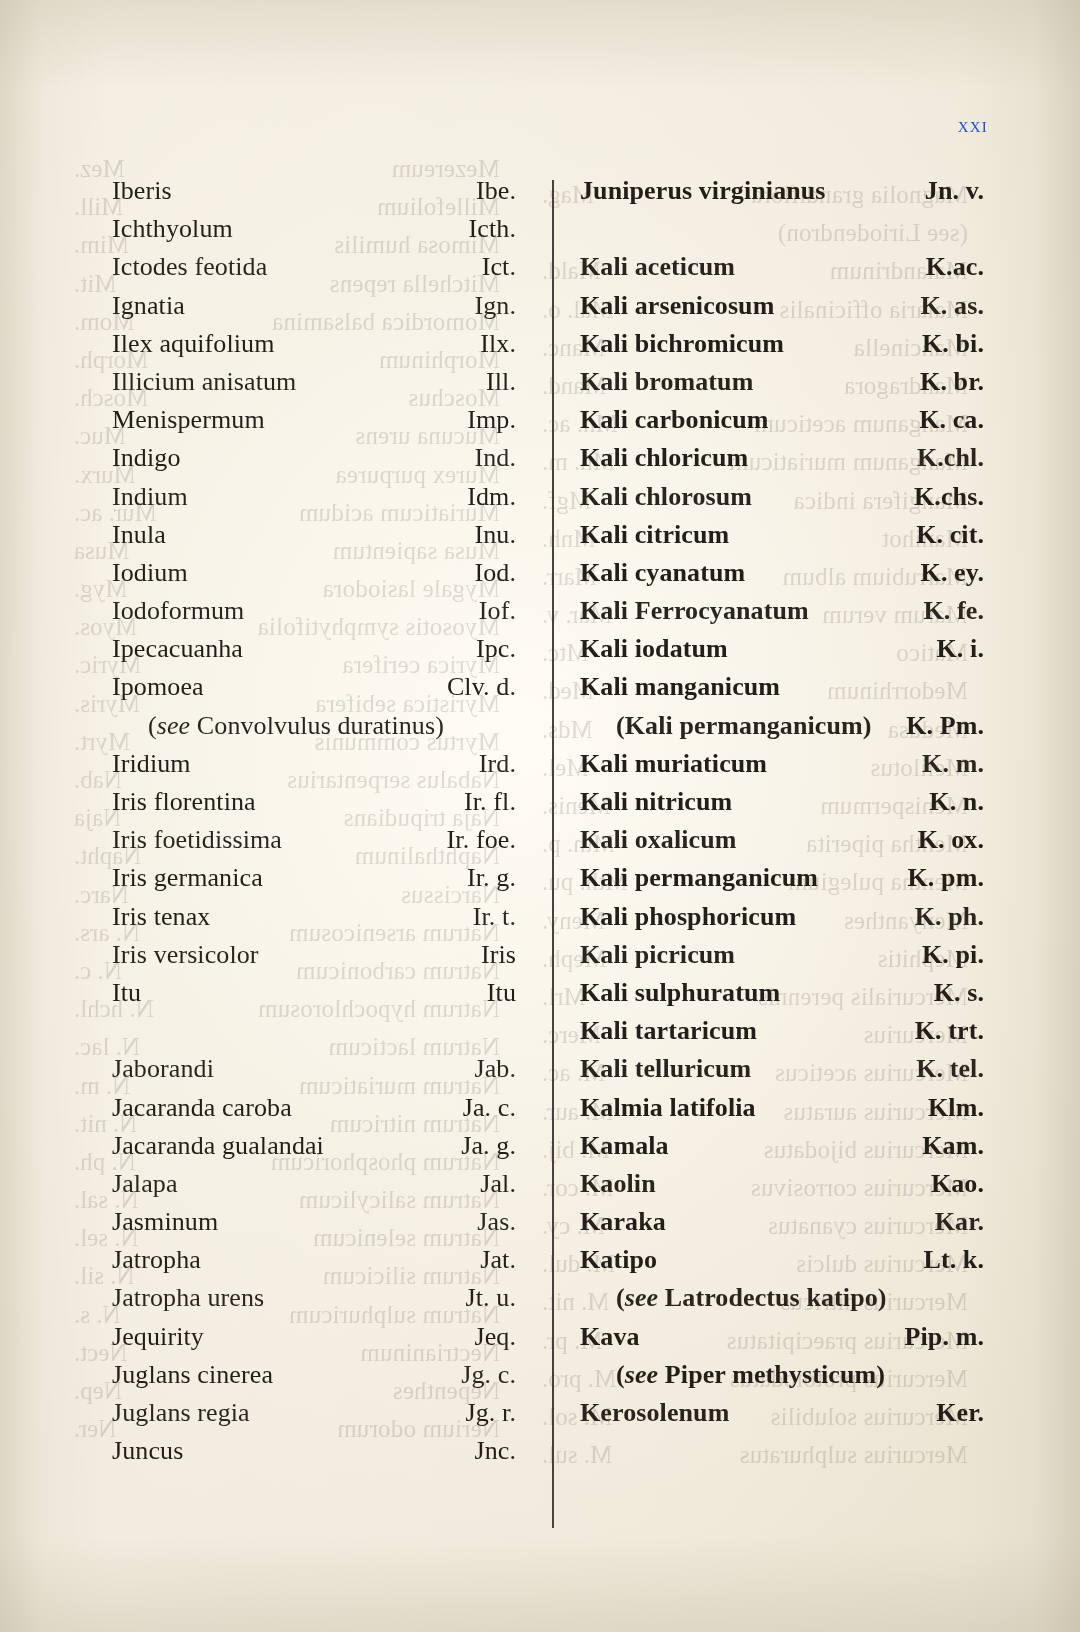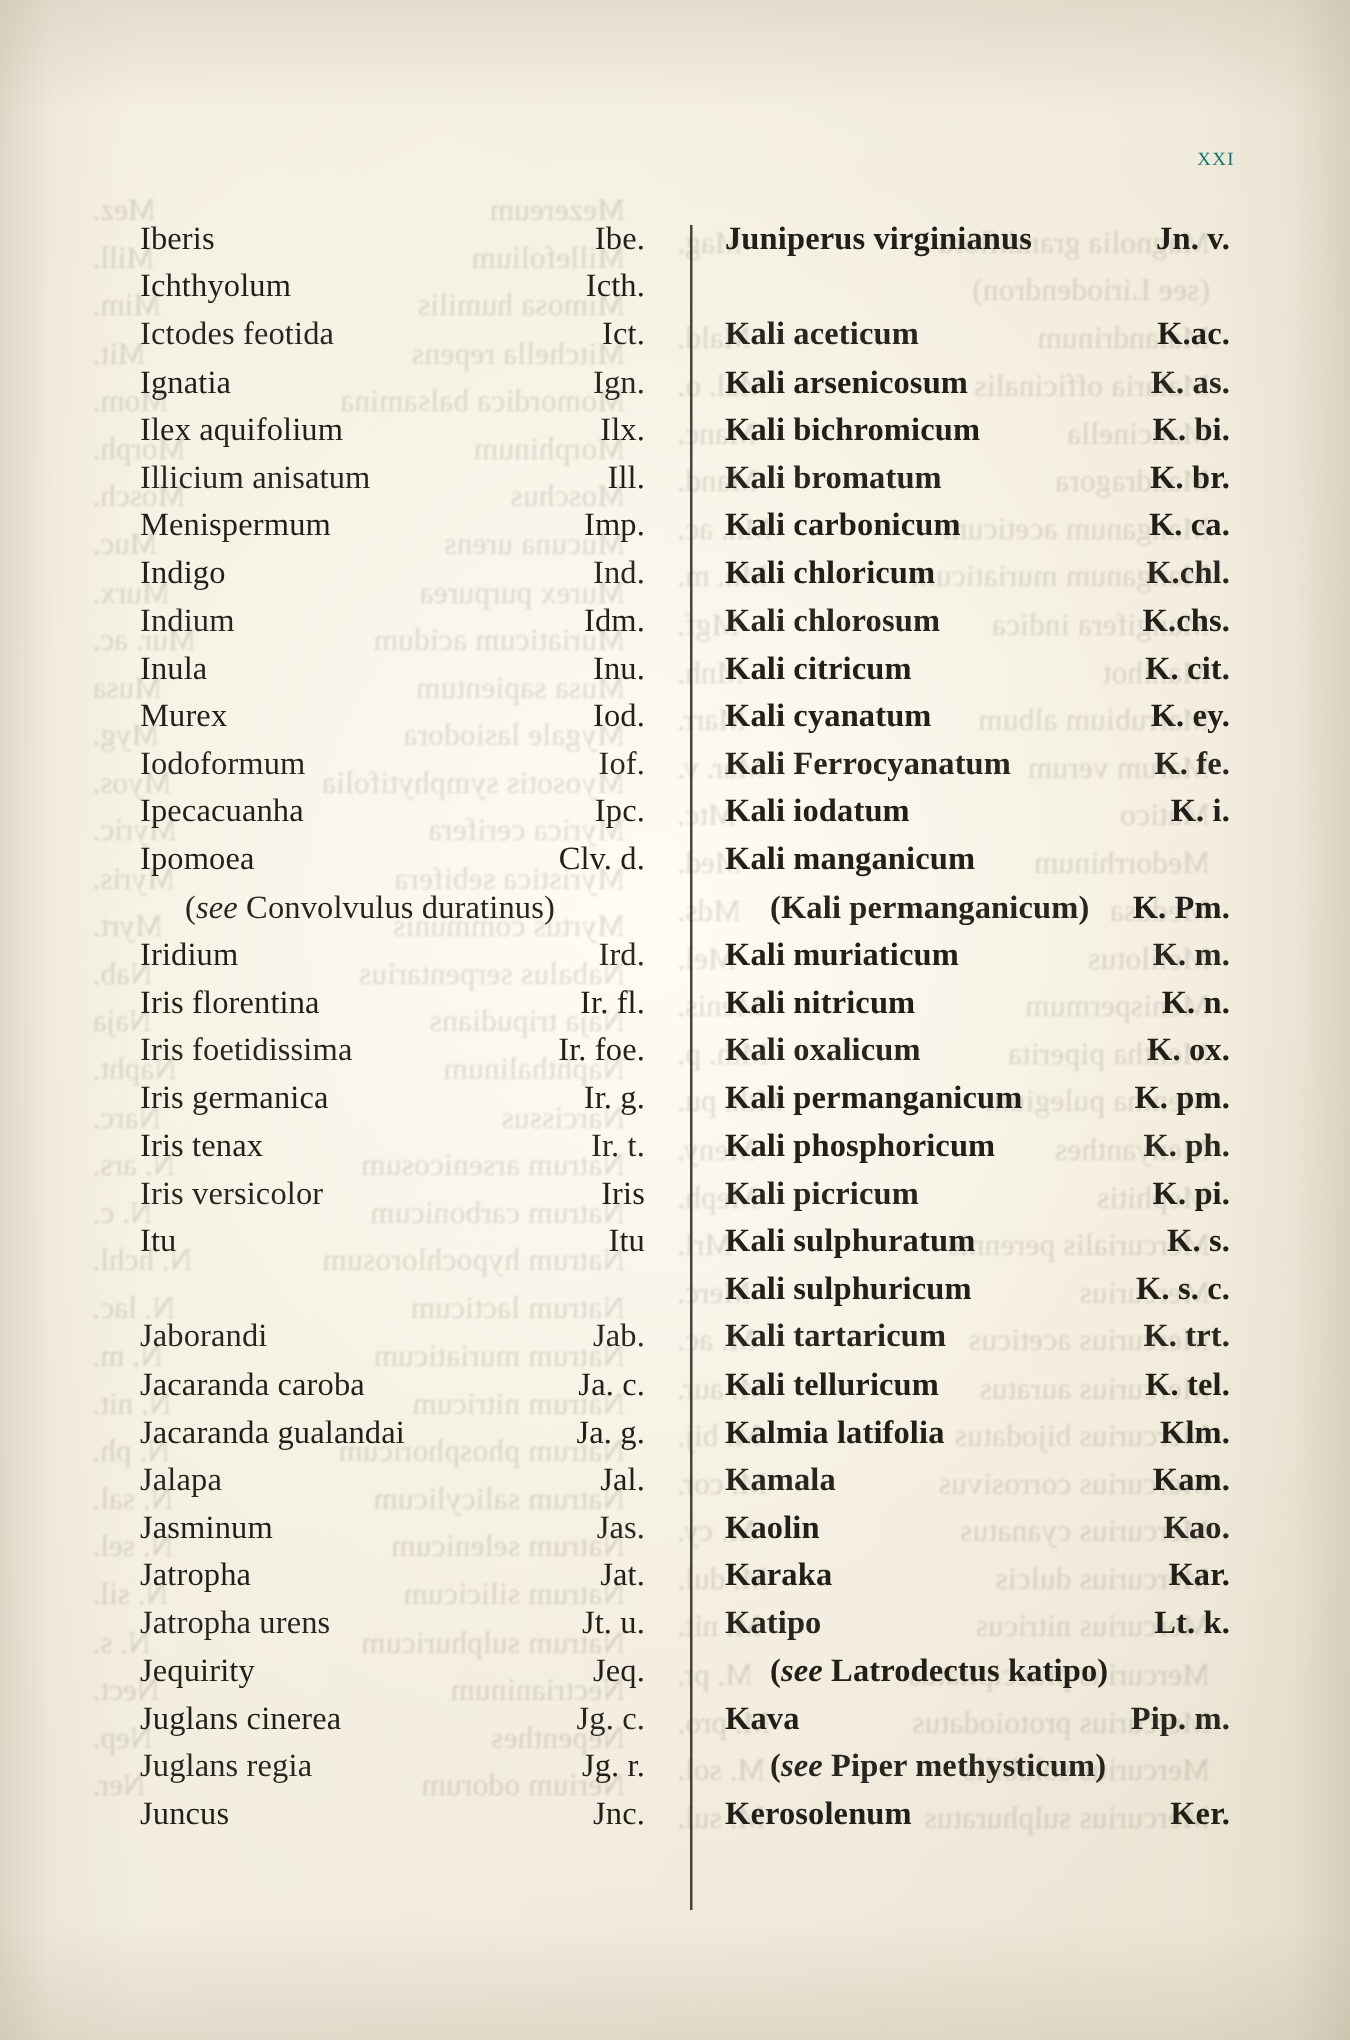--- a/index.html
+++ b/index.html
@@ -62,21 +62,21 @@
   }
   .bleed .brow .bn { letter-spacing: 0.2px; }
   .bleed .brow .ba { padding-right: 4px; }
 
   .page-number {
     position: absolute;
     top: 112px;
     right: 92px;
     font-size: 22px;
     letter-spacing: 1.2px;
-    color: #0f766e;
+    color: #1d4ed8;
     font-variant: small-caps;
   }
 
   .columns {
     position: absolute;
     top: 172px;
     left: 112px;
     width: 872px;
     height: 1360px;
   }
@@ -455,21 +455,21 @@
       </div>
       <div class="entry">
         <span class="name">Indium</span>
         <span class="abbr">Idm.</span>
       </div>
       <div class="entry">
         <span class="name">Inula</span>
         <span class="abbr">Inu.</span>
       </div>
       <div class="entry">
-        <span class="name">Murex</span>
+        <span class="name">Iodium</span>
         <span class="abbr">Iod.</span>
       </div>
       <div class="entry">
         <span class="name">Iodoformum</span>
         <span class="abbr">Iof.</span>
       </div>
       <div class="entry">
         <span class="name">Ipecacuanha</span>
         <span class="abbr">Ipc.</span>
       </div>
@@ -641,24 +641,20 @@
       </div>
       <div class="entry">
         <span class="name">Kali picricum</span>
         <span class="abbr">K. pi.</span>
       </div>
       <div class="entry">
         <span class="name">Kali sulphuratum</span>
         <span class="abbr">K. s.</span>
       </div>
       <div class="entry">
-        <span class="name">Kali sulphuricum</span>
-        <span class="abbr">K. s. c.</span>
-      </div>
-      <div class="entry">
         <span class="name">Kali tartaricum</span>
         <span class="abbr">K. trt.</span>
       </div>
       <div class="entry">
         <span class="name">Kali telluricum</span>
         <span class="abbr">K. tel.</span>
       </div>
       <div class="entry">
         <span class="name">Kalmia latifolia</span>
         <span class="abbr">Klm.</span>

